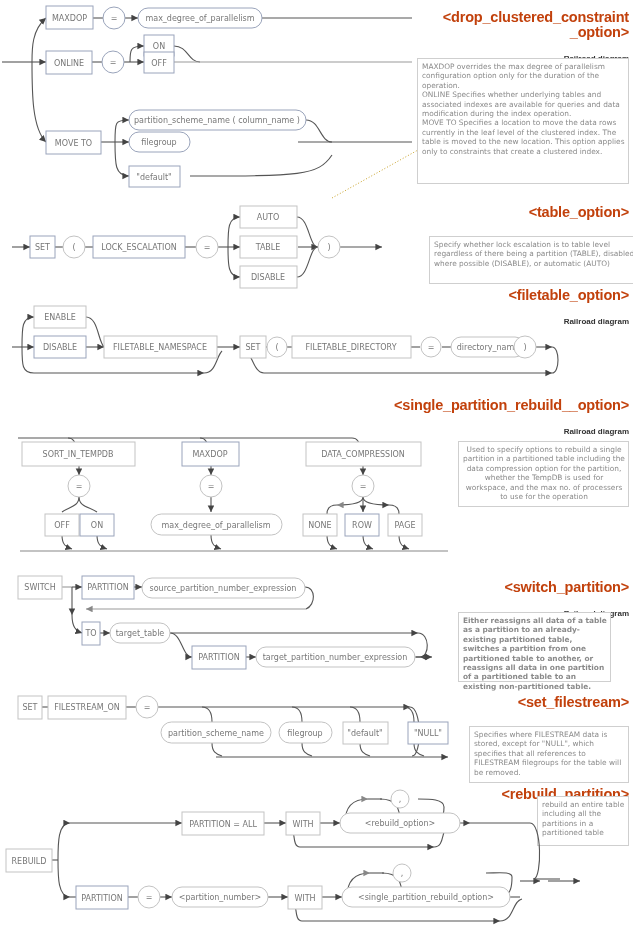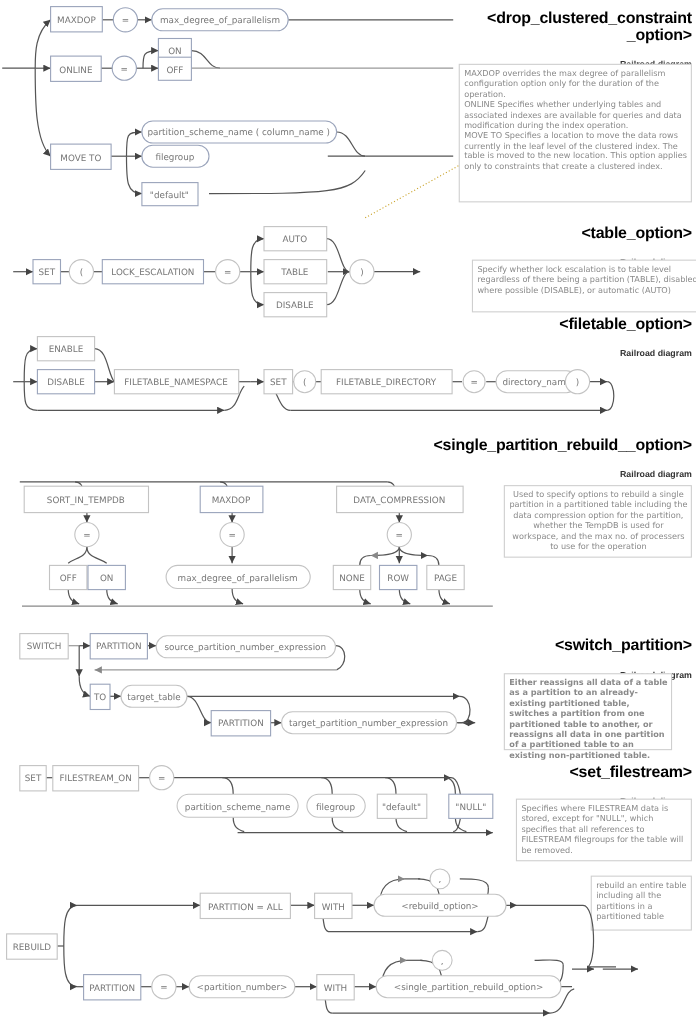--- a/index.html
+++ b/index.html
@@ -3,21 +3,21 @@
 <meta charset="utf-8">
 <style>
   html,body{margin:0;padding:0;background:#ffffff;}
   body{width:633px;height:933px;position:relative;overflow:hidden;
        font-family:"DejaVu Sans",sans-serif;color:#555;}
   .stage{position:absolute;left:0;top:0;width:633px;height:933px;}
   svg.rr{position:absolute;left:0;top:0;overflow:visible;}
 
   
   .sec-title{position:absolute;text-align:right;font-family:"Liberation Sans",sans-serif;
-             font-weight:bold;color:#000000;font-size:14.5px;line-height:15px;letter-spacing:-0.2px;}
+             font-weight:bold;color:#c2410c;font-size:14.5px;line-height:15px;letter-spacing:-0.2px;}
   .sec-sub{position:absolute;text-align:right;font-family:"Liberation Sans",sans-serif;
            font-weight:bold;color:#333;font-size:8px;margin-top:12px;}
 
   
   .desc{position:absolute;border:1px solid #cfcfcf;background:#fff;color:#8a8a8a;
         font-family:"DejaVu Sans",sans-serif;font-size:7.4px;line-height:9.4px;
         padding:3px 3px 3px 4px;box-sizing:border-box;white-space:pre-line;}
 </style>
 </head>
 <body>
@@ -332,20 +332,23 @@
       <text x="216" y="76">partition_scheme_name</text>
       <rect x="279" y="62" width="53" height="21" rx="10.5" fill="#fff" stroke="#c3c3c3"></rect>
       <text x="305" y="76">filegroup</text>
       <rect x="343" y="62" width="45" height="22" fill="#fff" stroke="#c3c3c3"></rect>
       <text x="365" y="76">"default"</text>
       <rect x="408" y="62" width="40" height="22" fill="#fff" stroke="#9aa4bb"></rect>
       <text x="428" y="76">"NULL"</text>
     </g>
   </svg>
 
+  <div class="sec-title" style="left:393px;top:787px;width:236px;">
+    <span>&lt;rebuild_partition&gt;</span>
+  </div>
   <div class="sec-sub" style="left:393px;top:804px;width:236px;">Railroad diagram</div>
   <div class="desc" style="left:537px;top:796px;width:92px;height:50px;">rebuild an entire table including all the partitions in a partitioned table</div>
 
   <svg class="rr" width="633" height="148" style="left:0;top:785px;">
     <g fill="none" stroke="#555" stroke-width="1.1">
 
       <path d="M52,75 H58"></path>
       <path d="M58,75 C58,58 58,38 70,38" marker-end="url(#ar)"></path>
       <path d="M58,75 C58,92 58,112 70,112" marker-end="url(#ar)"></path>
 

